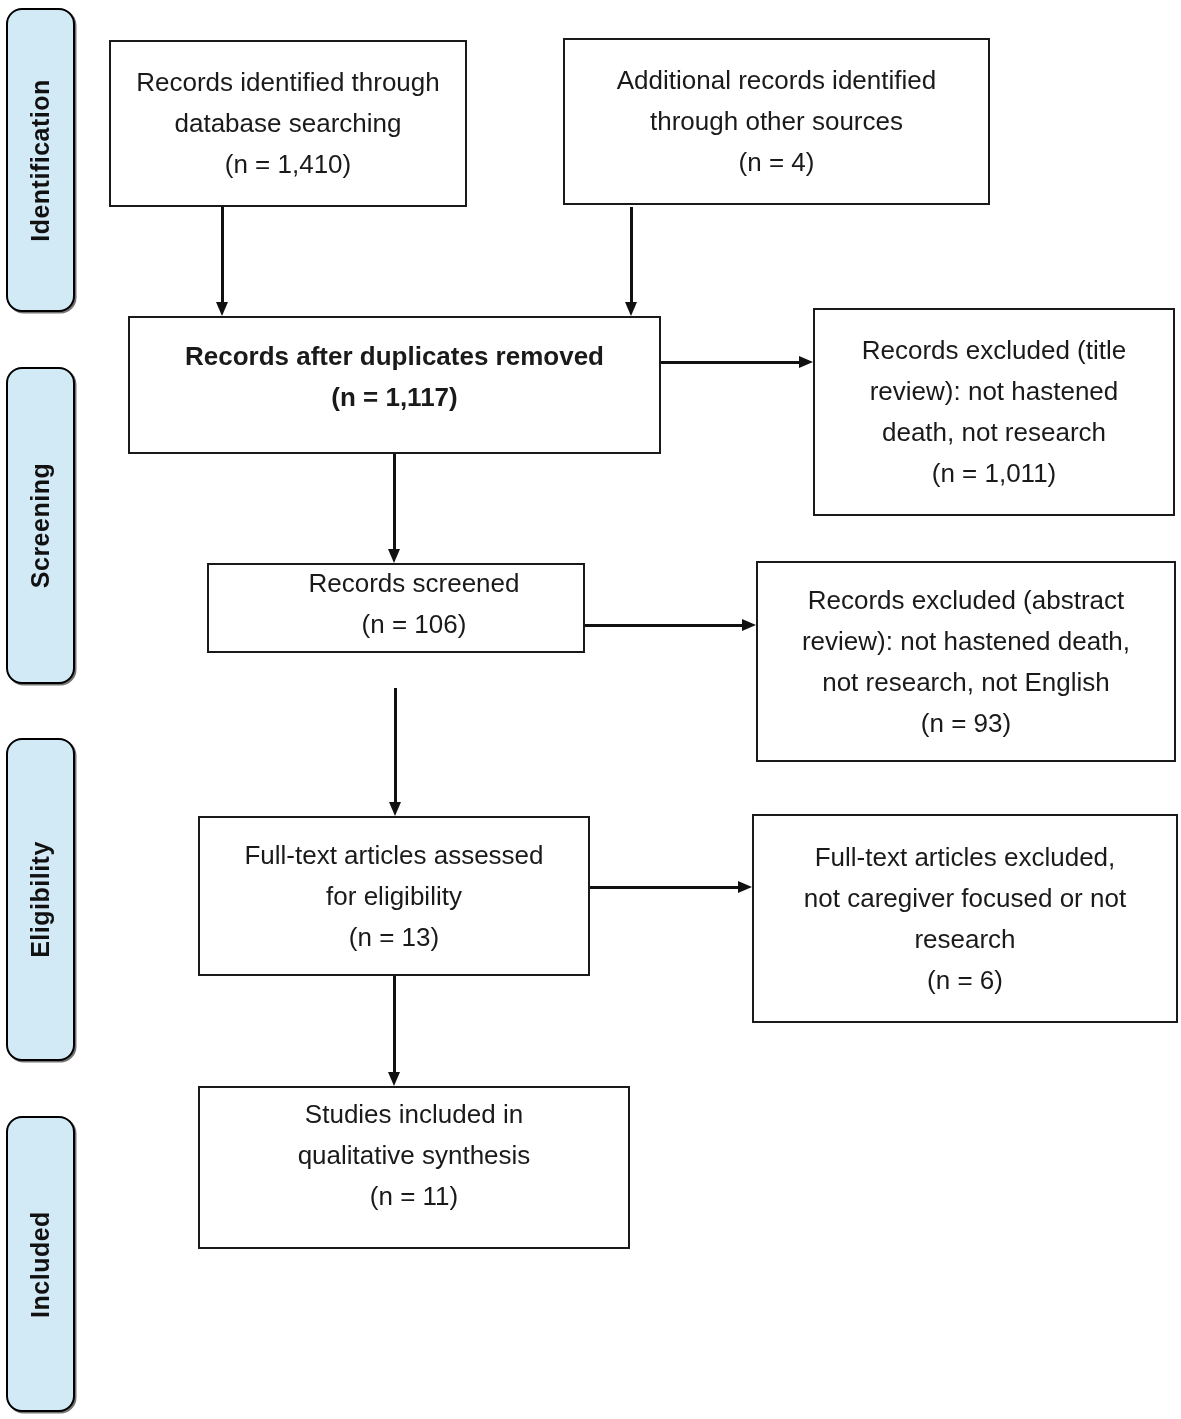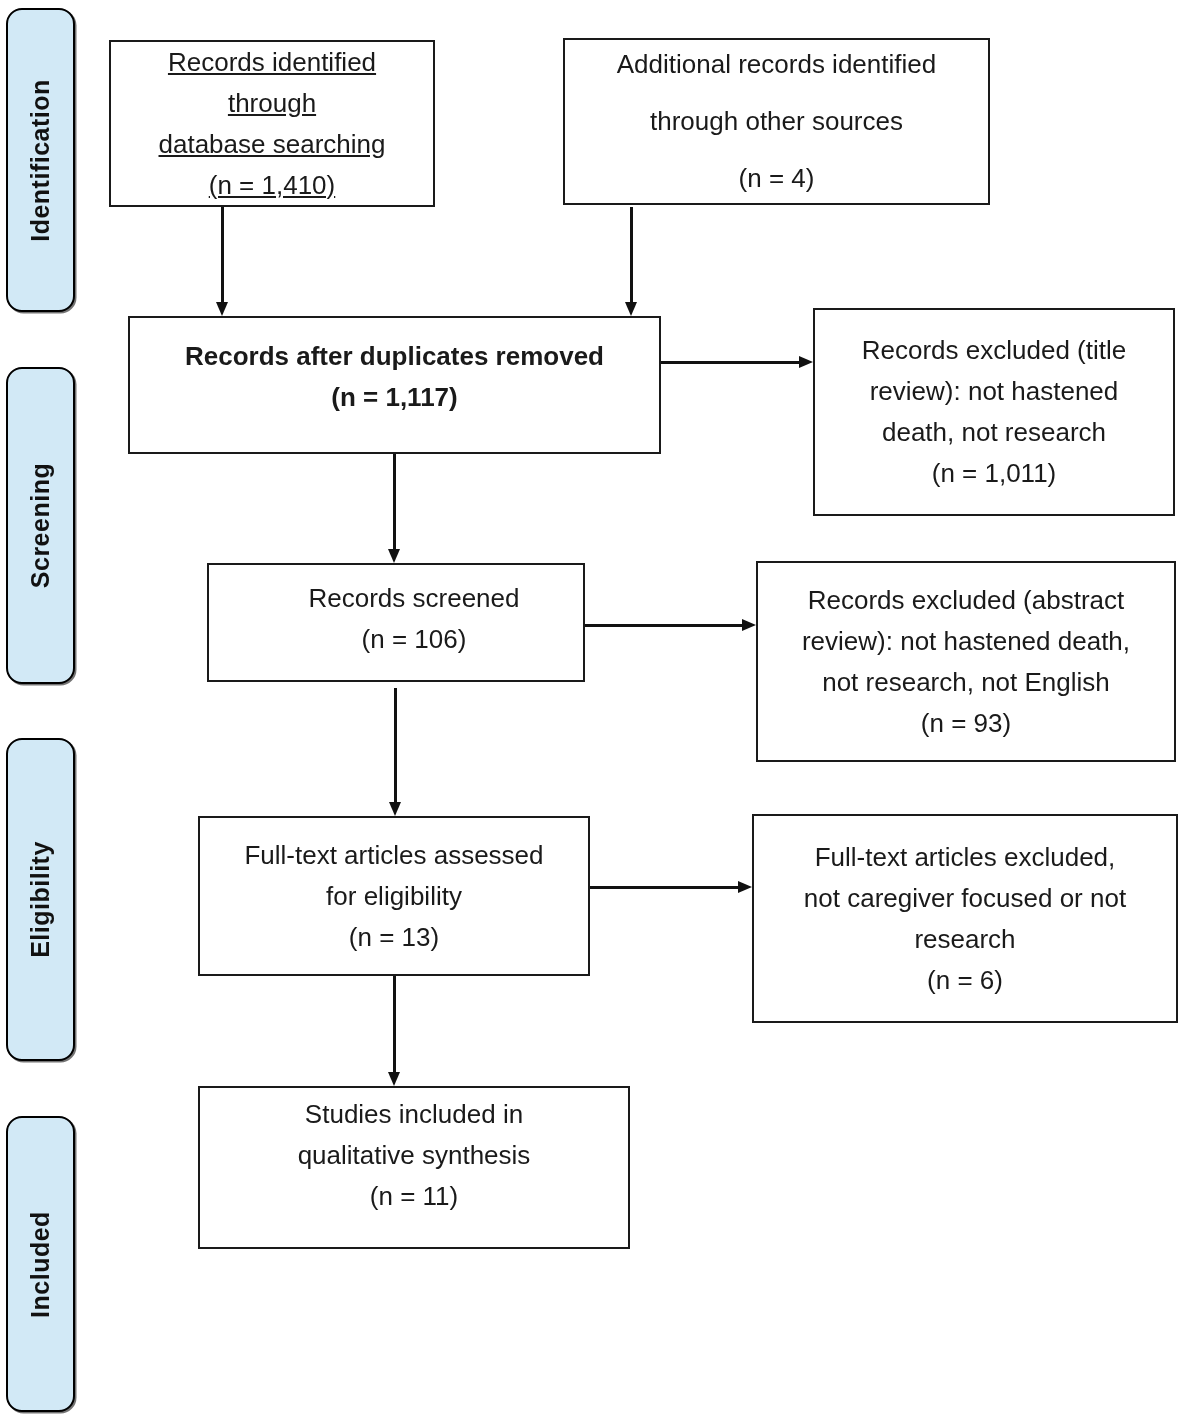--- a/index.html
+++ b/index.html
@@ -48,25 +48,25 @@
     position:absolute;
     background:var(--box-bg);
     border:2.5px solid var(--box-border);
     display:flex;flex-direction:column;
     align-items:center;justify-content:center;
     text-align:center;
     font-size:26px;line-height:41px;
     padding:0 12px;box-sizing:border-box;
   }
   .node p{margin:0;}
-  #box-identified{left:109px;top:40px;width:326px;height:167px;text-decoration:underline;}
-  #box-additional{left:563px;top:38px;width:427px;height:167px;gap:16px;}
+  #box-identified{left:109px;top:40px;width:358px;height:167px;}
+  #box-additional{left:563px;top:38px;width:427px;height:167px;}
   #box-duplicates{left:128px;top:316px;width:533px;height:138px;justify-content:flex-start;padding-top:18px;font-weight:bold;}
   #box-excluded-title{left:813px;top:308px;width:362px;height:208px;}
-  #box-screened{left:207px;top:563px;width:378px;height:119px;padding-bottom:8px;padding-left:48px;}
+  #box-screened{left:207px;top:563px;width:378px;height:90px;padding-bottom:8px;padding-left:48px;}
   #box-excluded-abstract{left:756px;top:561px;width:420px;height:201px;}
   #box-fulltext{left:198px;top:816px;width:392px;height:160px;}
   #box-fulltext-excluded{left:752px;top:814px;width:426px;height:209px;}
   #box-included{left:198px;top:1086px;width:432px;height:163px;padding-bottom:24px;}
 
   
   .vline,.hline{position:absolute;background:var(--arrow);}
   .vline{width:3px;}
   .hline{height:3px;}
   .head-down{

